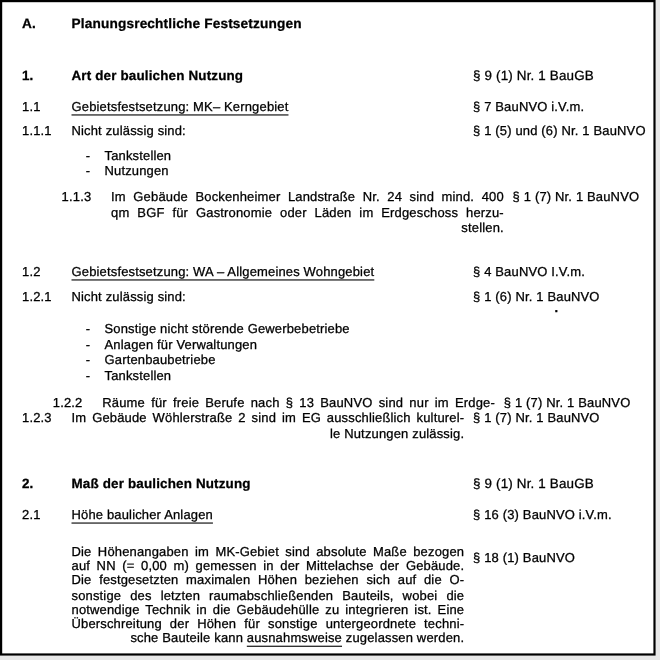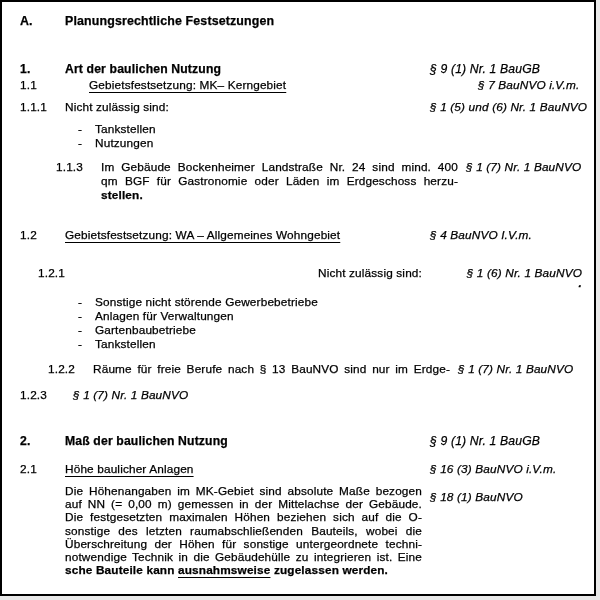--- a/index.html
+++ b/index.html
@@ -21,46 +21,46 @@
     -webkit-text-stroke: 0.25px #000;
     overflow: hidden;
   }
   .row {
     display: grid;
     grid-template-columns: 45px 357px 1fr;
     align-items: start;
   }
   .num { line-height: 14px; }
   .body { line-height: 14px; }
-  .ref { padding-left: 8px; line-height: 14px; white-space: nowrap; font-style: italic; }
+  .ref { padding-left: 8px; line-height: 14px; white-space: nowrap; }
   .bold { font-weight: bold; }
   .uline { text-decoration: underline; text-underline-offset: 2.5px; }
   .jl { text-align: justify; text-align-last: justify; line-height: 14px; }
   .jl-p { line-height: 13.2px; }
-  .ll { text-align: left; line-height: 14px; font-weight: bold; }
+  .ll { text-align: right; line-height: 14px; }
   .ll-p { line-height: 13.2px; }
   .li { display: flex; margin-left: 13px; line-height: 14px; }
   .li .dash { width: 17px; flex: 0 0 17px; }
   .titleA { font-size: 12.4px; }
   .h1row { font-size: 12.2px; }
   .stray-dot { padding-left: 74px; line-height: 7px; font-weight: bold; }
   
   .m-s1   { margin-top: 34px; }
-  .m-s11  { margin-top: 2px; gap: 24px; }
+  .m-s11  { margin-top: 14px; }
   .m-s111 { margin-top: 8px; }
   .m-l1   { margin-top: 8px; }
   .m-s113 { margin-top: 10px; margin-left: 36px; }
   .m-s12  { margin-top: 26px; }
-  .m-s121 { margin-top: 24px; text-align: right; }
+  .m-s121 { margin-top: 9px; }
   .m-l2   { margin-top: 8px; }
   .m-s122 { margin-top: 11px; margin-left: 28px; }
-  .m-s123 { margin-top: 12px; }
+  .m-s123 { margin-top: 0; }
   .m-s2   { margin-top: 32px; }
   .m-s21  { margin-top: 14px; }
-  .m-s21p { margin-top: 9px; }
+  .m-s21p { margin-top: 20px; }
   .ref-pad { padding-top: 5px; }
 </style>
 </head>
 <body>
 
 <div class="page">
 
   <div class="row titleA">
     <div class="num bold">A.</div>
     <div class="body bold">Planungsrechtliche Festsetzungen</div>
@@ -151,20 +151,24 @@
   <div class="row m-s122">
     <div class="num">1.2.2</div>
     <div class="body">
       <div class="jl">Räume für freie Berufe nach § 13 BauNVO sind nur im Erdge-</div>
     </div>
     <div class="ref">§ 1 (7) Nr. 1 BauNVO</div>
   </div>
 
   <div class="row m-s123">
     <div class="num">1.2.3</div>
+    <div class="body">
+      <div class="jl">Im Gebäude Wöhlerstraße 2 sind im EG ausschließlich kulturel-</div>
+      <div class="ll">le Nutzungen zulässig.</div>
+    </div>
     <div class="ref">§ 1 (7) Nr. 1 BauNVO</div>
   </div>
 
   <div class="row m-s2 h1row">
     <div class="num bold">2.</div>
     <div class="body bold">Maß der baulichen Nutzung</div>
     <div class="ref">§ 9 (1) Nr. 1 BauGB</div>
   </div>
 
   <div class="row m-s21">
@@ -173,22 +177,22 @@
     <div class="ref">§ 16 (3) BauNVO i.V.m.</div>
   </div>
 
   <div class="row m-s21p">
     <div class="num"></div>
     <div class="body">
       <div class="jl jl-p">Die Höhenangaben im MK-Gebiet sind absolute Maße bezogen</div>
       <div class="jl jl-p">auf NN (= 0,00 m) gemessen in der Mittelachse der Gebäude.</div>
       <div class="jl jl-p">Die festgesetzten maximalen Höhen beziehen sich auf die O-</div>
       <div class="jl jl-p">sonstige des letzten raumabschließenden Bauteils, wobei die</div>
+      <div class="jl jl-p">notwendige Technik in die Gebäudehülle zu integrieren ist. Eine</div>
       <div class="jl jl-p">Überschreitung der Höhen für sonstige untergeordnete techni-</div>
-      <div class="jl jl-p">notwendige Technik in die Gebäudehülle zu integrieren ist. Eine</div>
       <div class="ll ll-p">
         <span>sche Bauteile kann</span>
         <span class="uline">ausnahmsweise</span>
         <span>zugelassen werden.</span>
       </div>
     </div>
     <div class="ref ref-pad">§ 18 (1) BauNVO</div>
   </div>
 
 </div>

